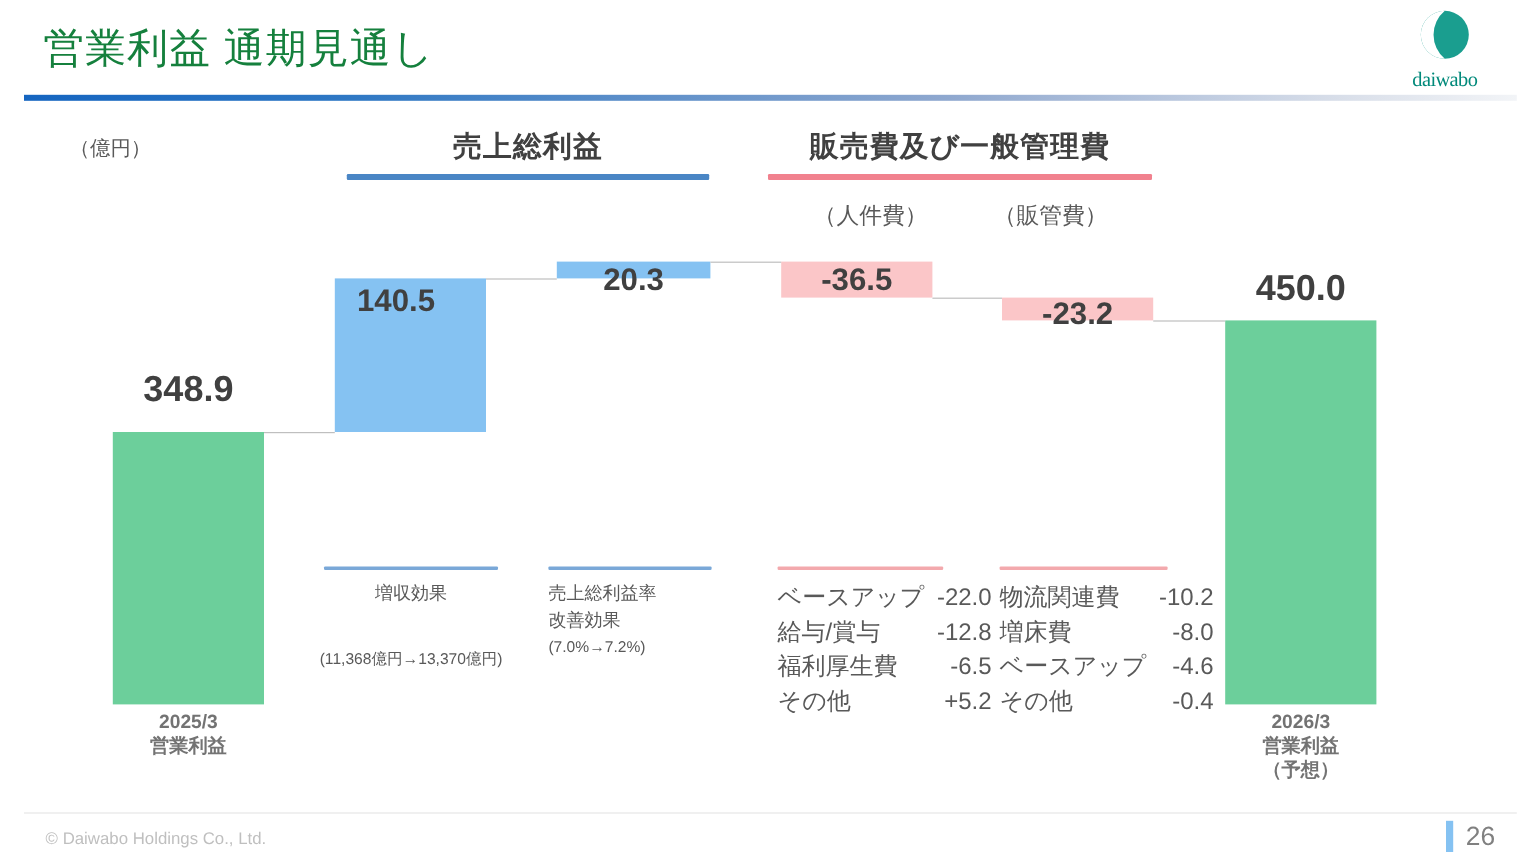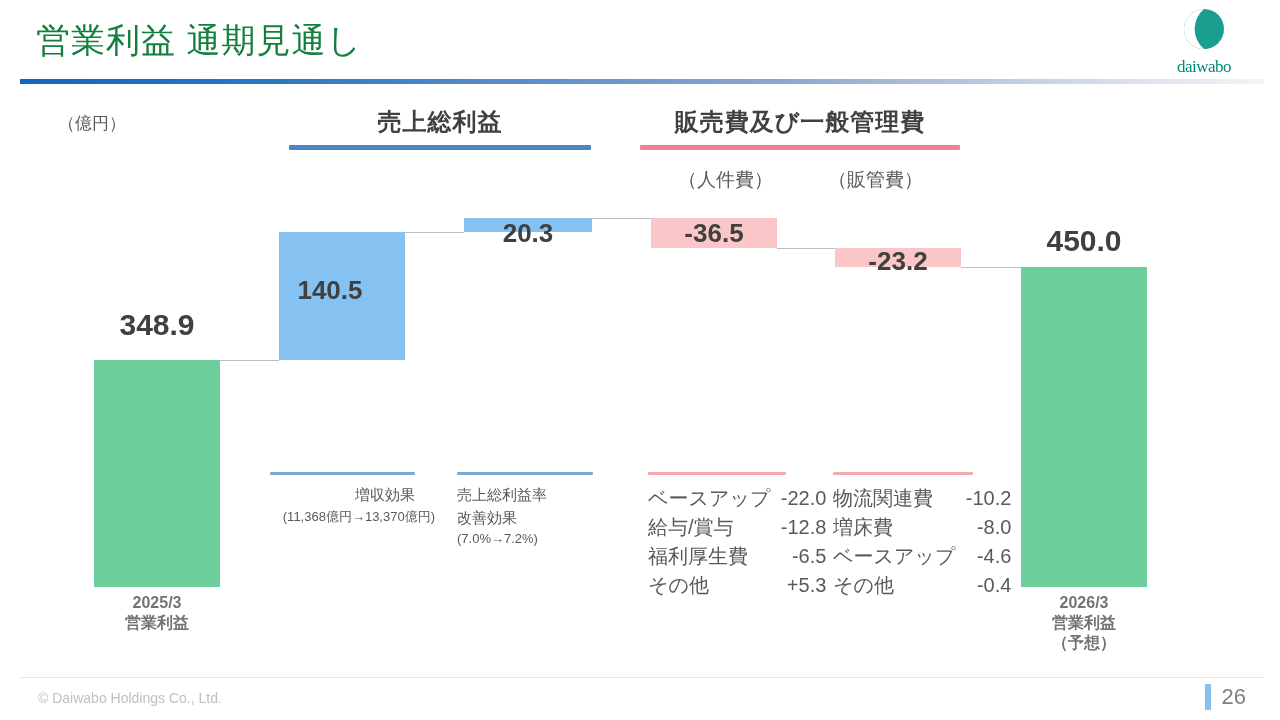--- a/index.html
+++ b/index.html
@@ -149,21 +149,21 @@
     height: 3px;
     border-radius: 1px;
     margin-bottom: 9px;
   }
   .annot.blue-rule .annot-rule { background: #7aa8d8; }
   .annot.pink-rule .annot-rule { background: #f3a9ad; }
   .annot .annot-body {
     font-size: 15px;
     color: #595959;
     line-height: 1.5;
-    text-align: right;
+    text-align: center;
     white-space: nowrap;
   }
   .annot .annot-sub {
     font-size: 13px;
     color: #595959;
   }
   .annot .annot-body.left-align { text-align: left; }
 
   
   .breakdown {
@@ -254,40 +254,40 @@
 
   <div class="bar green" style="left:1021px; top:177px; width:126px; height:320px;"></div>
 
   <div class="connector" style="left:220px; top:270px; width:59px;"></div>
   <div class="connector" style="left:405px; top:142px; width:59px;"></div>
   <div class="connector" style="left:592px; top:128px; width:59px;"></div>
   <div class="connector" style="left:777px; top:158px; width:58px;"></div>
   <div class="connector" style="left:961px; top:177px; width:60px;"></div>
 
   <div class="value-label big" style="left:94px; top:218px; width:126px;">348.9</div>
-  <div class="value-label" style="left:279px; top:145px; width:102px;margin-top:40px;">140.5</div>
+  <div class="value-label" style="left:279px; top:145px; width:102px;">140.5</div>
   <div class="value-label" style="left:464px; top:128px; width:128px;">20.3</div>
   <div class="value-label" style="left:651px; top:128px; width:126px;">-36.5</div>
   <div class="value-label" style="left:835px; top:156px; width:126px;">-23.2</div>
   <div class="value-label big" style="left:1021px; top:134px; width:126px;">450.0</div>
 
   <div class="cat-label" style="left:84px; top:503px; width:146px;">
     <div>2025/3</div>
     <div>営業利益</div>
   </div>
   <div class="cat-label" style="left:1011px; top:503px; width:146px;">
     <div>2026/3</div>
     <div>営業利益</div>
     <div>（予想）</div>
   </div>
 
   <div class="annot blue-rule" style="left:270px; top:382px; width:145px;">
     <div class="annot-rule"></div>
     <div class="annot-body">増収効果</div>
-    <div class="annot-body annot-sub" style="margin-left:-20px; width:185px;">(11,368億円→13,370億円)</div>
+    <div class="annot-body annot-sub" style="margin-left:-20px; width:185px;margin-top:32px;">(11,368億円→13,370億円)</div>
   </div>
 
   <div class="annot blue-rule" style="left:457px; top:382px; width:136px;">
     <div class="annot-rule"></div>
     <div class="annot-body left-align">売上総利益率</div>
     <div class="annot-body left-align">改善効果</div>
     <div class="annot-body left-align annot-sub">(7.0%→7.2%)</div>
   </div>
 
   <div class="annot pink-rule" style="left:648px; top:382px; width:138px;">
@@ -301,21 +301,21 @@
         <tr>
           <td class="bd-name">給与/賞与</td>
           <td class="bd-val">-12.8</td>
         </tr>
         <tr>
           <td class="bd-name">福利厚生費</td>
           <td class="bd-val">-6.5</td>
         </tr>
         <tr>
           <td class="bd-name">その他</td>
-          <td class="bd-val">+5.3</td>
+          <td class="bd-val">+5.2</td>
         </tr>
       </tbody>
     </table>
   </div>
 
   <div class="annot pink-rule" style="left:833px; top:382px; width:140px;">
     <div class="annot-rule"></div>
     <table class="breakdown">
       <tbody>
         <tr>

